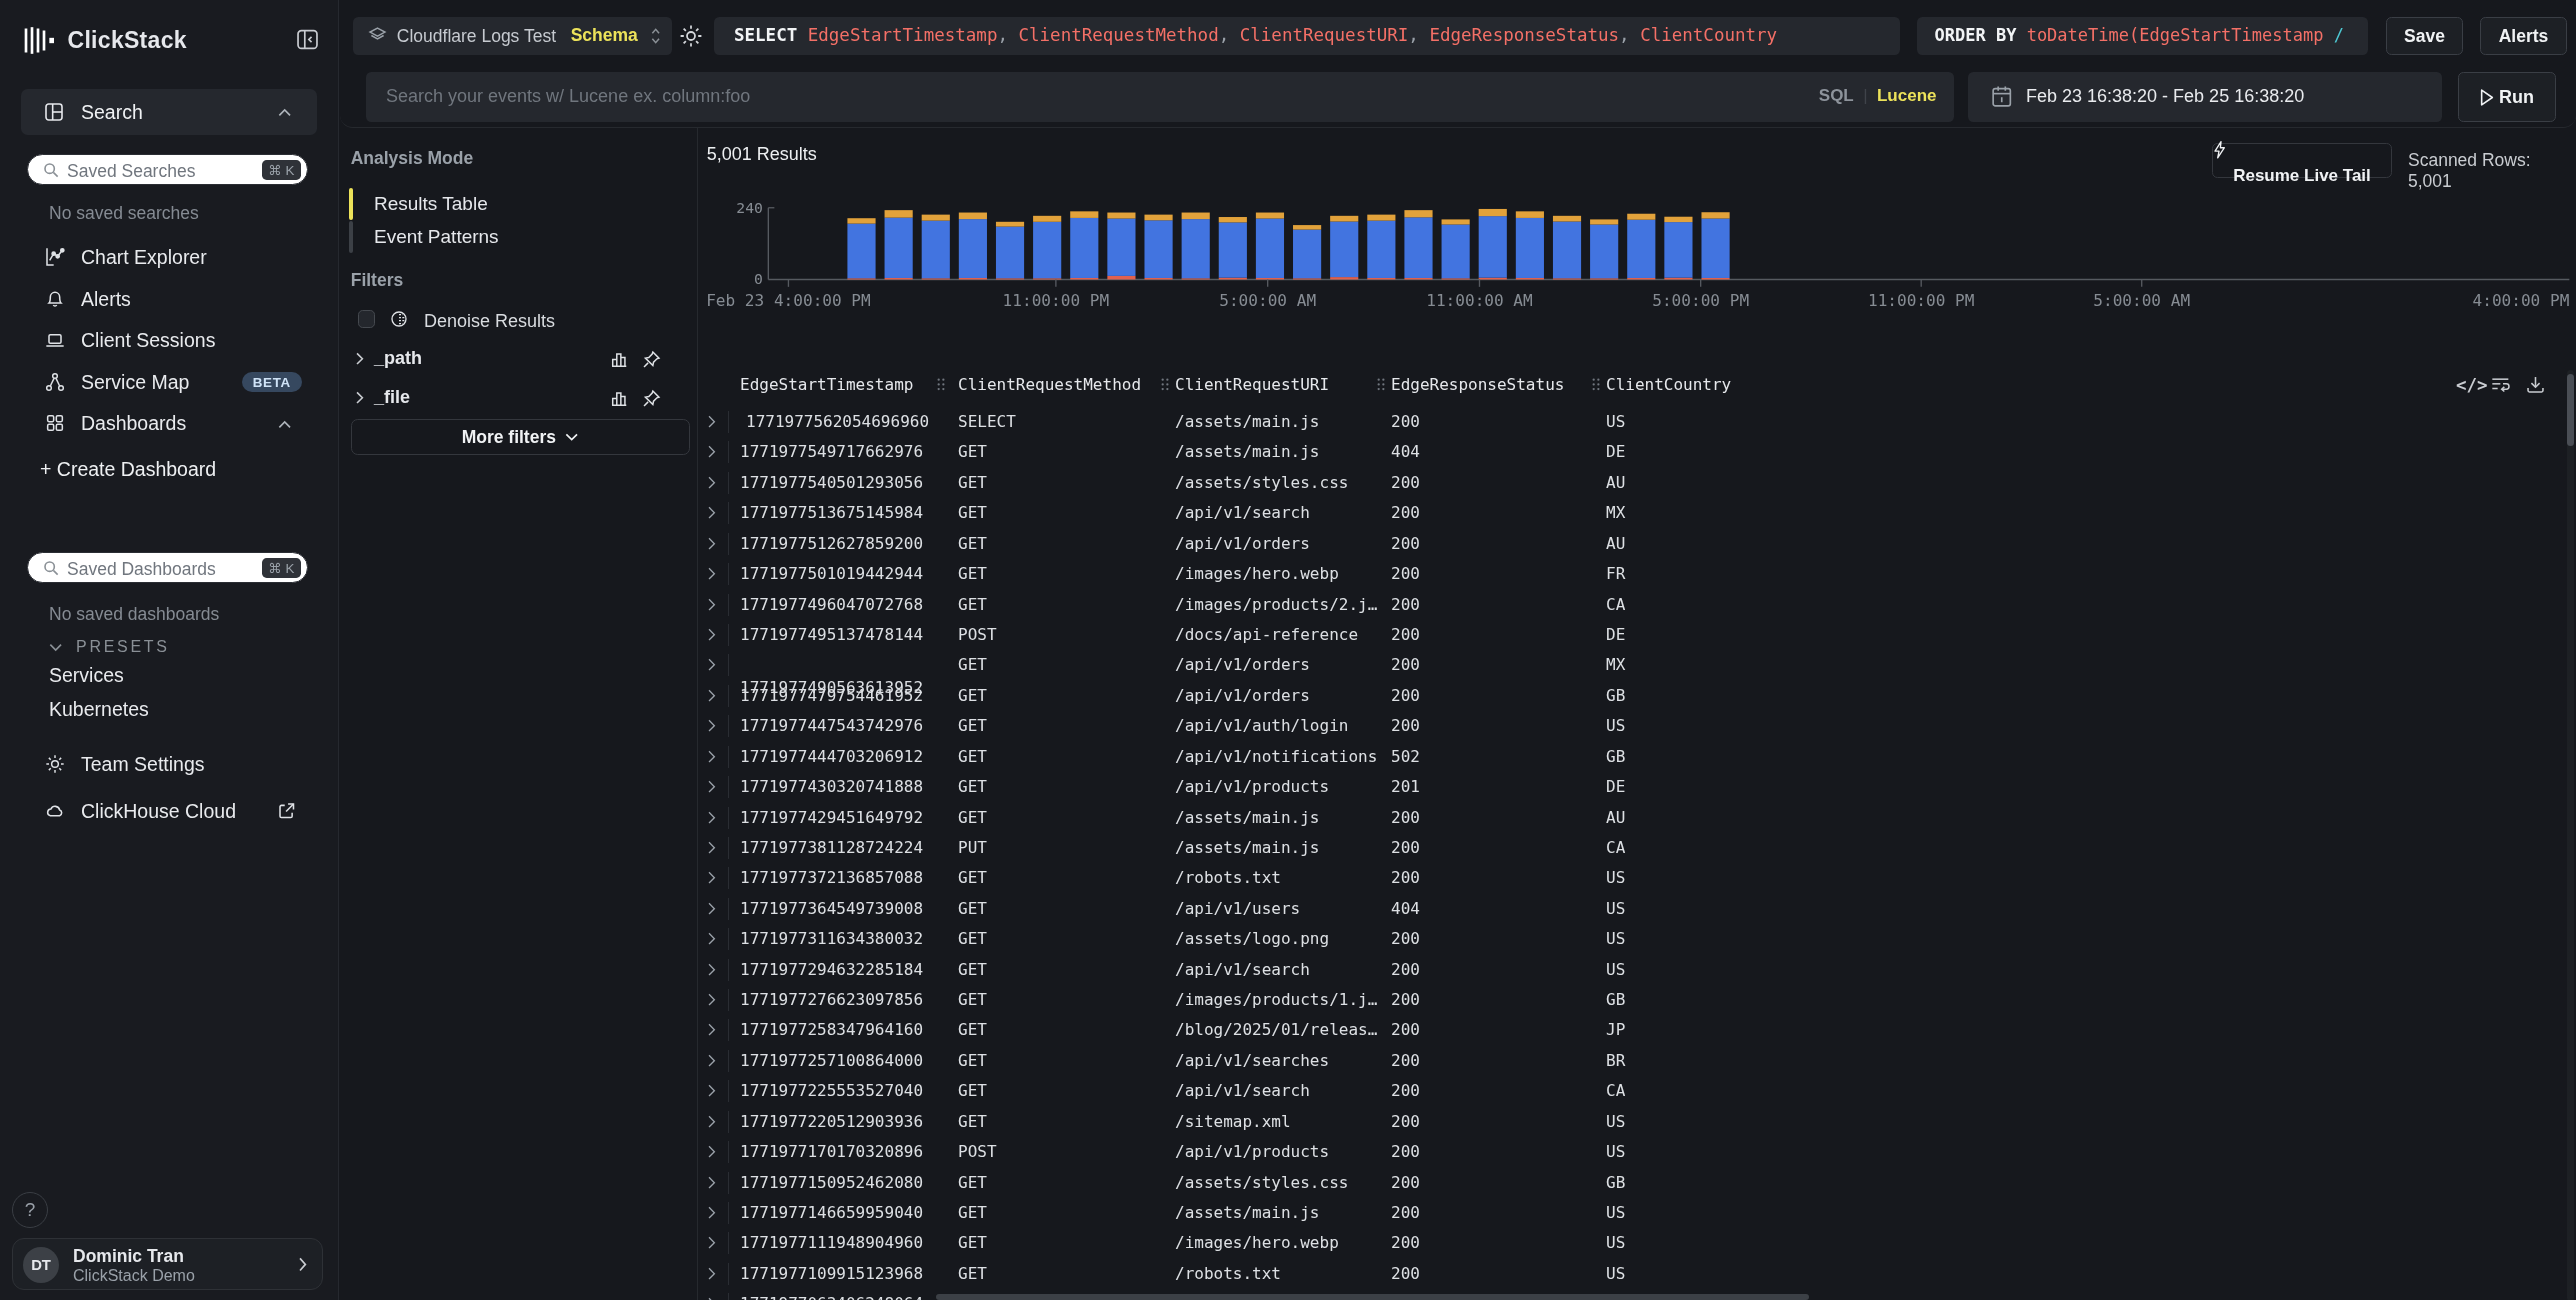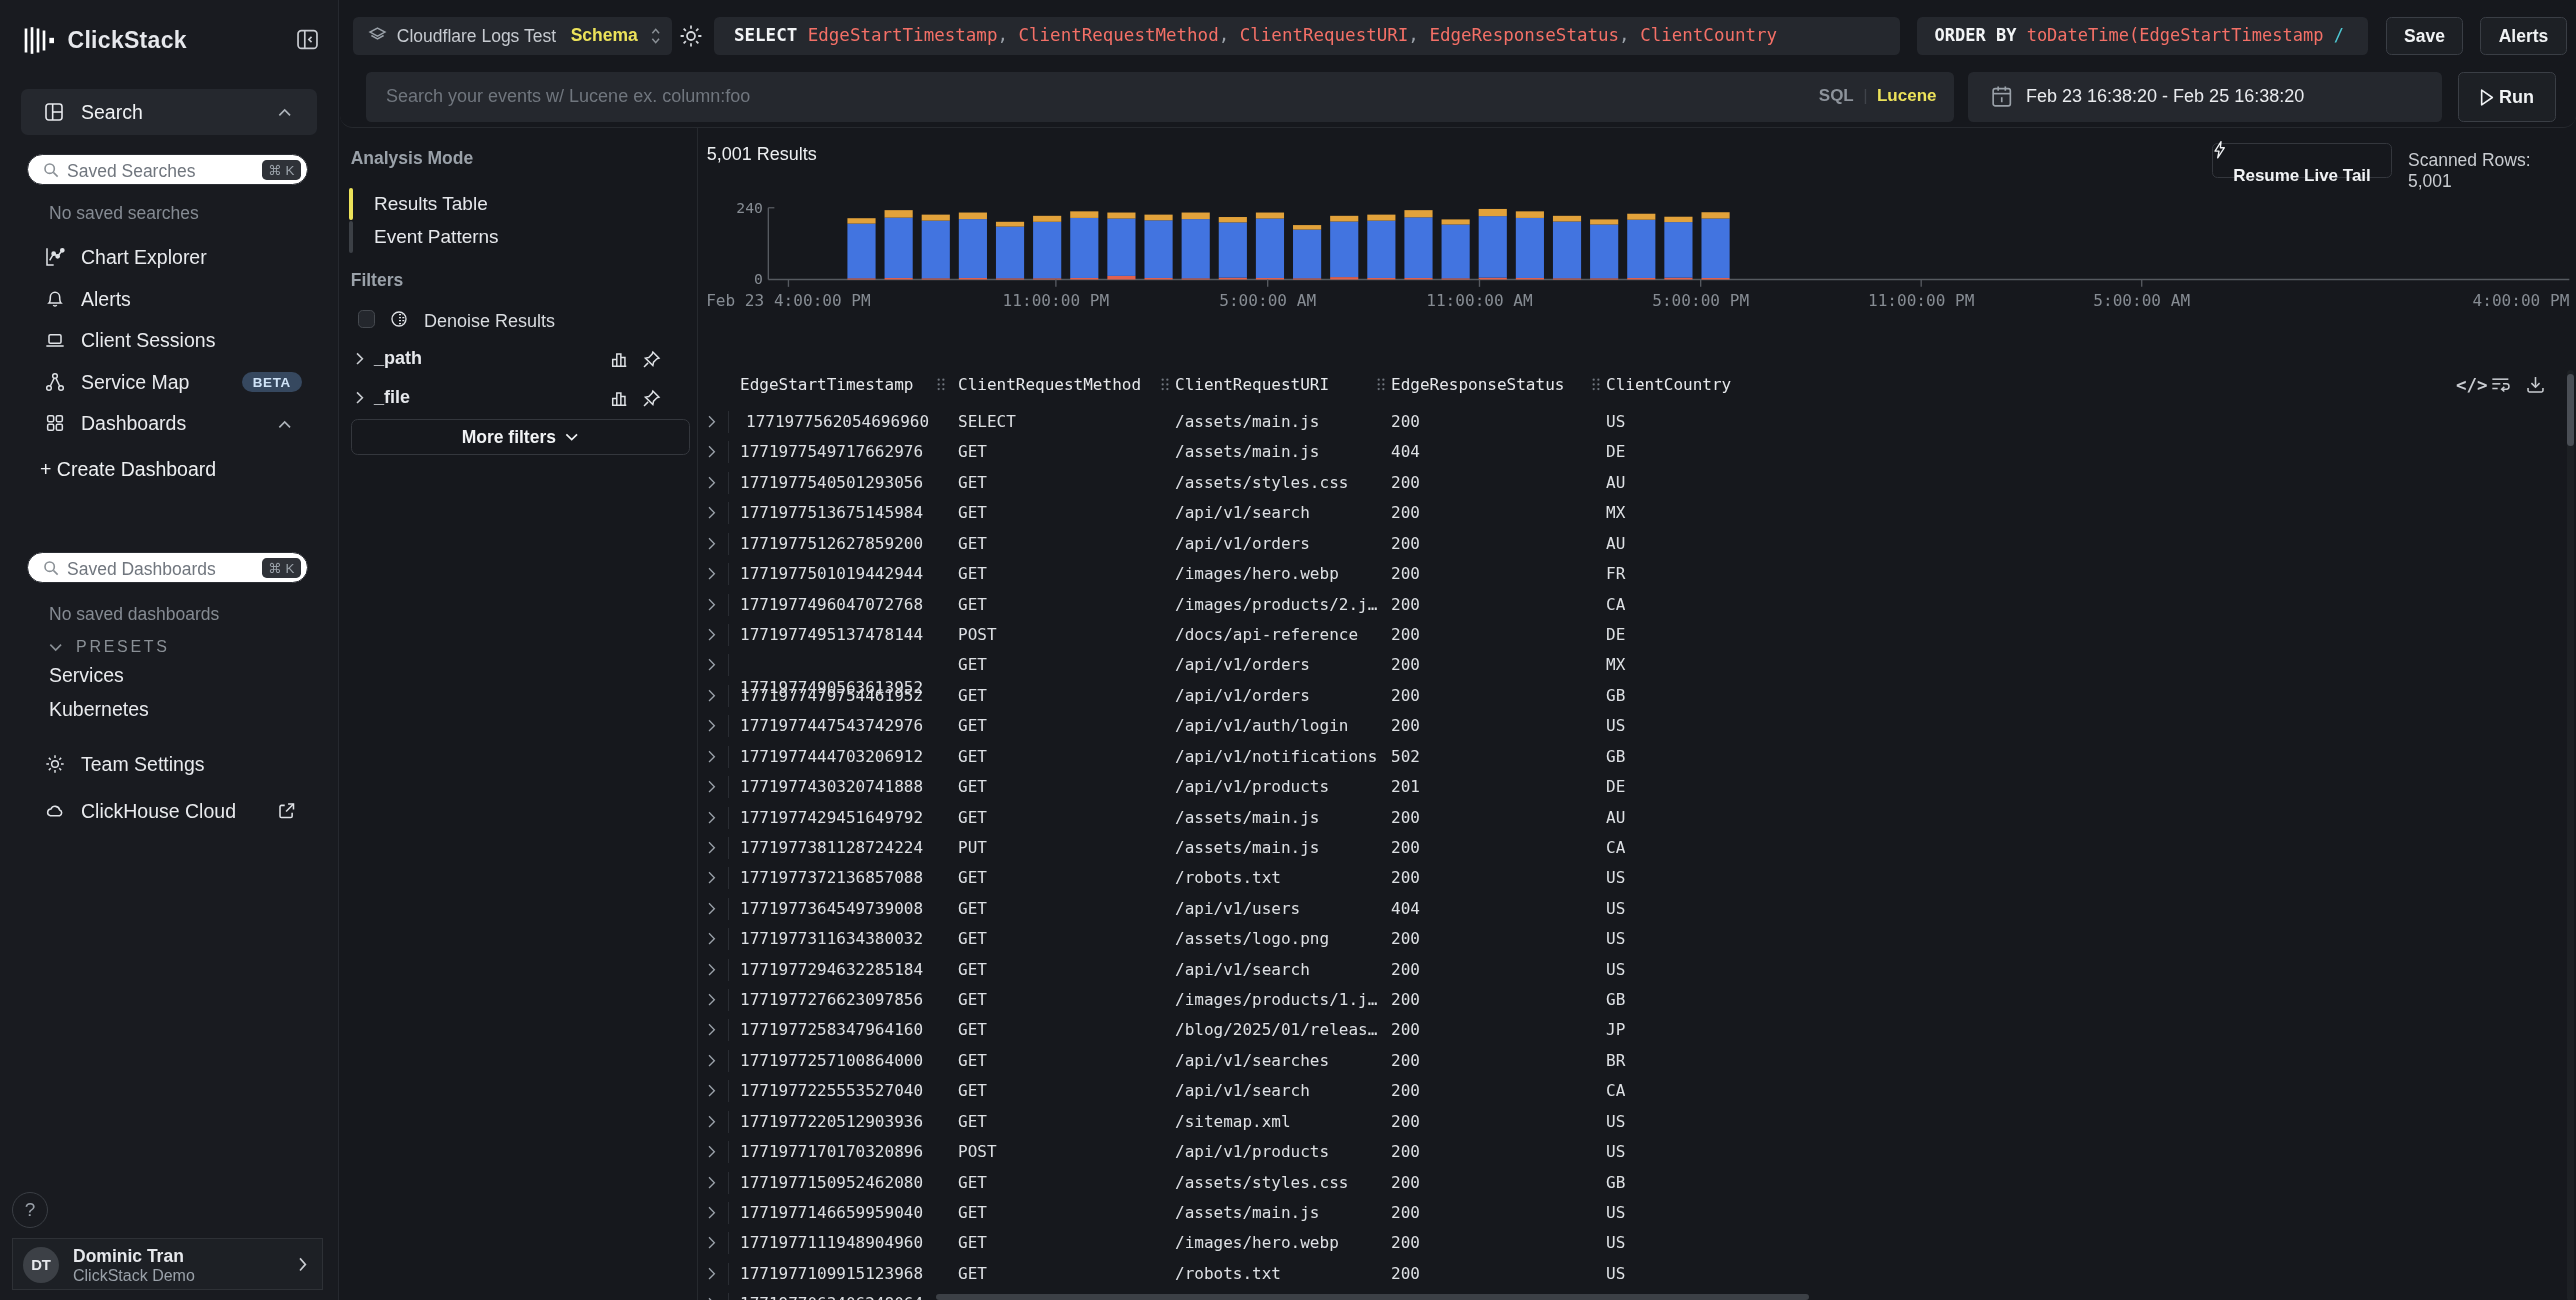--- a/index.html
+++ b/index.html
@@ -29,21 +29,21 @@
   .beta { position:absolute; left:221px; top:8px; padding:2.7px 10.7px; background:#36485f; color:#cfe3f7;
     font-size:13.4px; font-weight:bold; border-radius:10px; letter-spacing:0.7px; }
   .create-dash { position:absolute; left:40px; font-size:19.5px; color:#eef0f2; cursor:pointer; }
   .presets-row { position:absolute; left:49px; cursor:pointer; }
   .presets-row .chev { display:inline-block; width:13.4px; height:9.4px; color:#8a9096; margin-right:10.7px; }
   .presets-row .txt { font-size:16px; color:#8a9096; letter-spacing:2.7px; }
   .preset-item { position:absolute; left:49px; font-size:19.5px; color:#e9ebee; cursor:pointer; }
   .help-circle { position:absolute; left:12px; top:1192px; width:36px; height:36px; border:1.3px solid #3a3e44;
     border-radius:50%; text-align:center; line-height:34px; font-size:19px; color:#9aa1a9; cursor:pointer; }
   .user-card { position:absolute; left:12px; top:1238px; width:311px; height:52px; border:0.7px solid #2e3136;
-    border-radius:0; background:#1d2025; cursor:pointer; }
+    border-radius:12px; background:#1d2025; cursor:pointer; }
   .avatar { position:absolute; left:10px; top:8px; width:36px; height:36px; border-radius:50%;
     background:#3c4046; color:#e6e8ec; font-size:14.8px; font-weight:bold; text-align:center; line-height:36px; }
   .user-name { position:absolute; left:60px; top:7.4px; font-size:17.5px; font-weight:bold; }
   .user-org { position:absolute; left:60px; top:28px; font-size:16px; color:#9aa1a9; }
   .user-chev { position:absolute; right:14.8px; top:18px; width:9.4px; height:14.8px; color:#c9ccd1; }
 
   
   #topbar { position:absolute; left:340px; top:0; width:2236px; height:128px; border-bottom:0.7px solid #26292e;border-radius:13px; }
   .box { position:absolute; background:#25282e; border-radius:5.4px; }
   .btn { position:absolute; background:#1d2025; border:0.7px solid #3a3e45; border-radius:5.4px;

